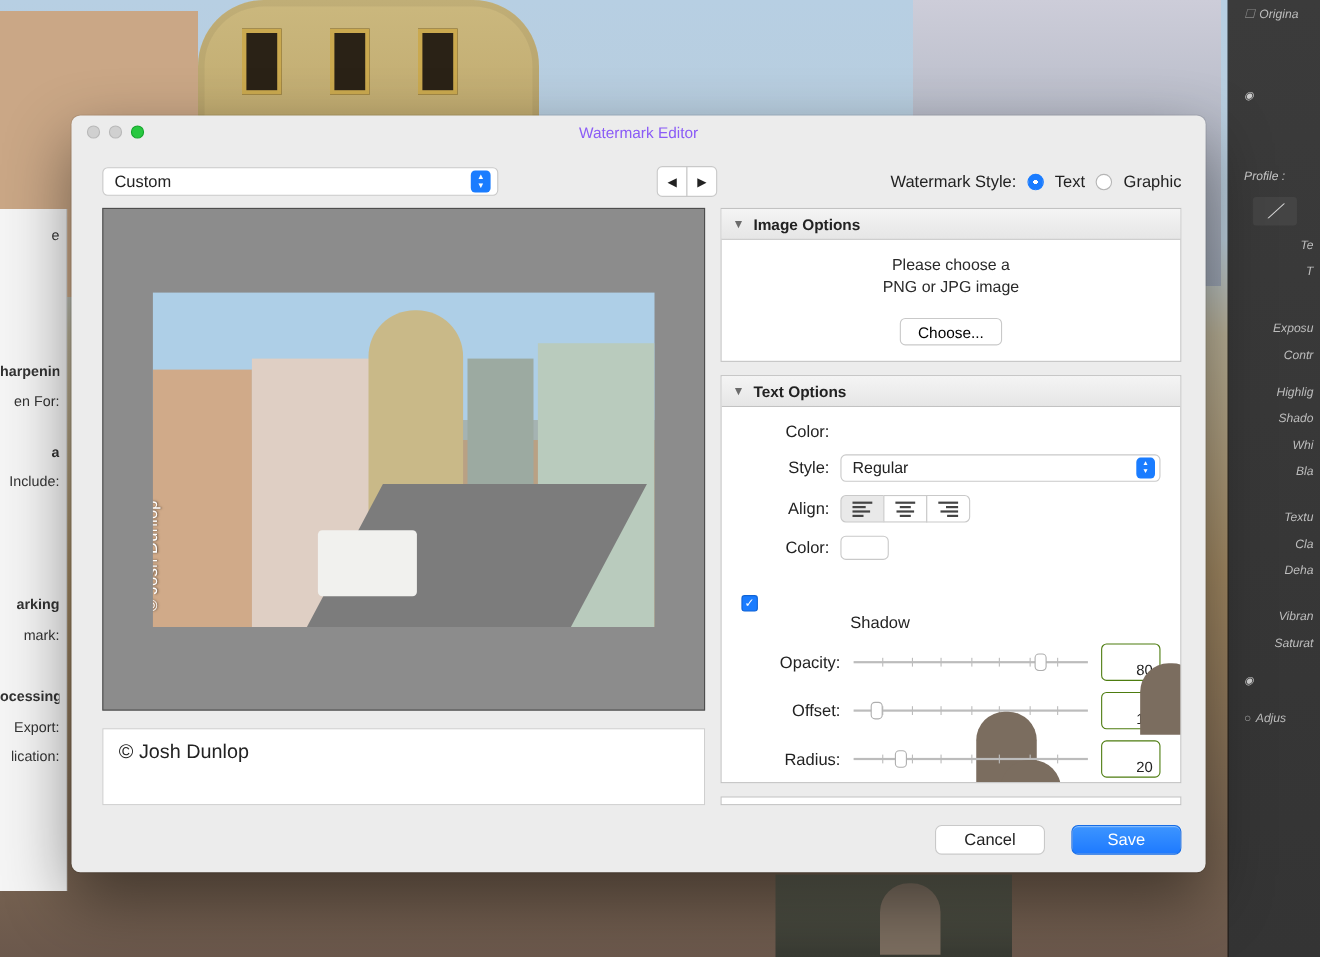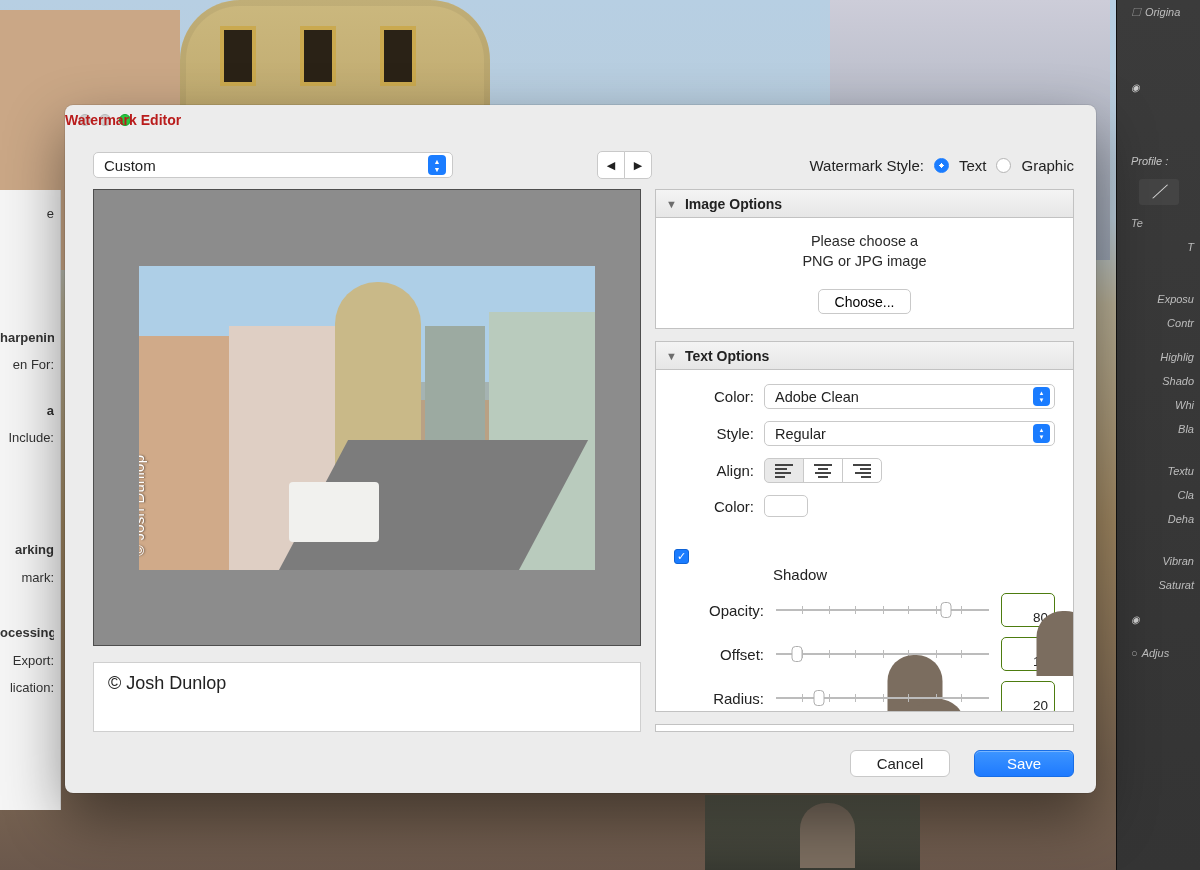--- a/index.html
+++ b/index.html
@@ -51,21 +51,21 @@
   position: absolute; left: 65px; top: 105px; width: 1031px; height: 688px;
   background: #ececec; border-radius: 8px; box-shadow: 0 24px 60px rgba(0,0,0,.45), 0 0 0 1px rgba(0,0,0,.08);
   display: flex; flex-direction: column;
 }
 .titlebar { height: 30px; display:flex; align-items:center; position:relative; }
 .tl { display:flex; gap:8px; padding-left:14px; }
 .traffic { width:12px; height:12px; border-radius:50%; }
 .traffic.close { background:#d0d0d0; border:1px solid #b8b8b8; }
 .traffic.min   { background:#d0d0d0; border:1px solid #b8b8b8; }
 .traffic.zoom  { background:#28c840; border:1px solid #14a52b; }
-.titlebar .title { position:absolute; left:0; right:0; text-align:left; font-weight:700; font-size:14px; color:#b91c1c; }
+.titlebar .title { position:absolute; left:0; right:0; text-align:center; font-weight:400; font-size:14px; color:#8b5cf6; }
 
 .toolbar { display:flex; align-items:center; padding: 16px 22px 10px 28px; gap: 14px; }
 .preset-select {
   width: 360px; height: 26px; background:#fff; border:1px solid #c9c9c9; border-radius:5px;
   display:flex; align-items:center; padding: 0 6px 0 10px; font-size:15px; position:relative;
 }
 .preset-select .arrows { margin-left:auto; width:18px; height:20px; border-radius:4px; background:#1a7cff; display:flex; flex-direction:column; align-items:center; justify-content:center; color:#fff; font-size:7px; line-height:7px; gap:1px; }
 .nav-pair { margin-left:auto; display:flex; }
 .nav-btn { width:28px; height:28px; background:#fff; border:1px solid #c9c9c9; display:flex; align-items:center; justify-content:center; font-size:11px; }
 .nav-btn:first-child { border-radius:5px 0 0 5px; }
@@ -161,21 +161,21 @@
   <span class="lbl">lication:</span>
 </div>
 
 <div class="dark-panel">
   <div class="row chk">Origina</div>
   <div style="height:50px"></div>
   <div class="row eye"></div>
   <div style="height:50px"></div>
   <div class="row hdr">Profile :</div>
   <div class="dark-eyedropper">⟋</div>
-  <div class="row" style="">Te</div>
+  <div class="row" style="text-align:right">Te</div>
   <div class="row" style="text-align:right">T</div>
   <div style="height:28px"></div>
   <div class="row" style="text-align:right">Exposu</div>
   <div class="row" style="text-align:right">Contr</div>
   <div style="height:10px"></div>
   <div class="row" style="text-align:right">Highlig</div>
   <div class="row" style="text-align:right">Shado</div>
   <div class="row" style="text-align:right">Whi</div>
   <div class="row" style="text-align:right">Bla</div>
   <div style="height:18px"></div>
@@ -259,27 +259,20 @@
       </div>
 
       <div class="section" style="flex:1; overflow:hidden;">
         <div class="section-hdr">
           <span class="tri">▼</span>
           <span>Text Options</span>
         </div>
         <div class="section-body">
           <div class="form-row">
             <span class="lbl">Color:</span>
-            <div class="mac-select">
-              <span>Adobe Clean</span>
-              <span class="arrows">
-                  <span>▲</span>
-                  <span>▼</span>
-                </span>
-            </div>
           </div>
           <div class="form-row">
             <span class="lbl">Style:</span>
             <div class="mac-select">
               <span>Regular</span>
               <span class="arrows">
                   <span>▲</span>
                   <span>▼</span>
                 </span>
             </div>

